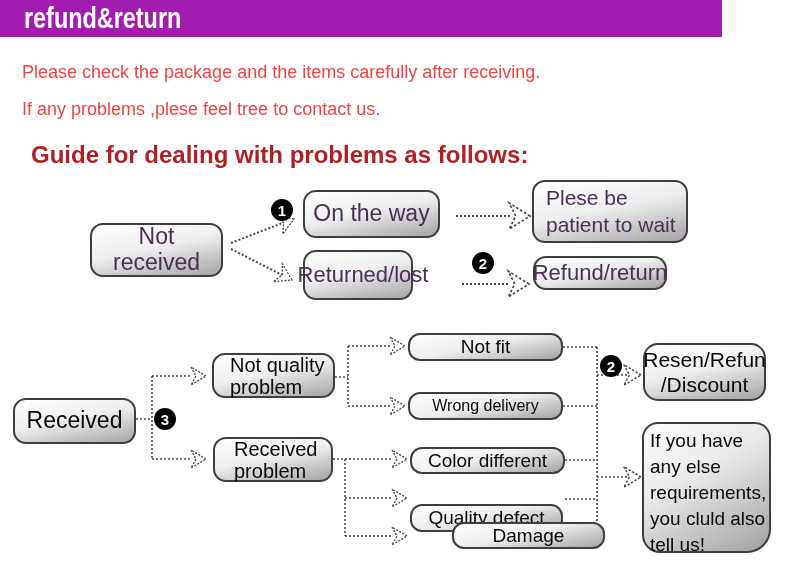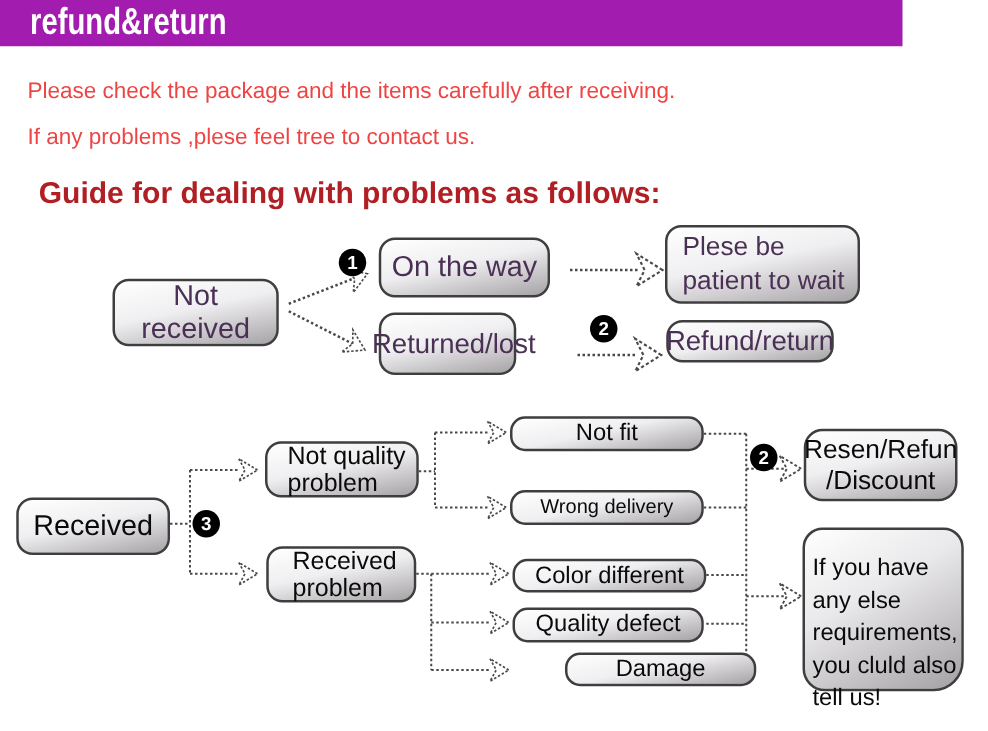--- a/index.html
+++ b/index.html
@@ -40,26 +40,26 @@
   .n-returned-lost{left:303px;top:250px;width:110px;height:50px;font-size:22px;padding-left:10px;}
   .n-patient{left:532px;top:180px;width:156px;height:63px;font-size:21px;padding-left:12px;line-height:1.26;}
   .n-refund-return{left:533px;top:256px;width:134px;height:34px;font-size:22px;}
   
   .n-received{left:13px;top:398px;width:123px;height:46px;font-size:23px;}
   .n-not-quality{left:212px;top:353px;width:123px;height:45px;font-size:20px;padding-left:16px;line-height:1.1;}
   .n-quality-problem{left:213px;top:437px;width:120px;height:45px;font-size:20px;padding-left:19px;line-height:1.1;}
   .n-not-fit{left:408px;top:333px;width:155px;height:28px;font-size:19px;border-radius:12px;text-align:center;}
   .n-wrong-delivery{left:408px;top:392px;width:155px;height:28px;font-size:16px;border-radius:12px;}
   .n-color-different{left:410px;top:447px;width:155px;height:27px;font-size:19px;border-radius:12px;}
-  .n-quality-defect{left:410px;top:486px;width:153px;height:28px;font-size:19px;border-radius:12px;}
+  .n-quality-defect{left:410px;top:504px;width:153px;height:28px;font-size:19px;border-radius:12px;}
   .n-damage{left:410px;top:522px;width:153px;height:27px;font-size:19px;border-radius:12px;margin-left:42px;}
   .n-resen{left:643px;top:343px;width:123px;height:58px;font-size:21px;line-height:1.2;border-radius:15px;}
   .n-if-you-have{
     left:642px;top:422px;width:129px;height:131px;font-size:19px;line-height:26px;
-    padding:18px 4px 0 6px;border-radius:16px 16px 24px 18px;align-items:flex-start;
+    padding:4px 4px 0 6px;border-radius:16px 16px 24px 18px;align-items:flex-start;
     background:linear-gradient(150deg,#ffffff 0%,#e9e8ea 40%,#a4a1a5 100%);
   }
   
   .badge{
     position:absolute;width:22px;height:22px;border-radius:50%;background:#000;
     color:#fff;font-size:15px;font-weight:bold;display:flex;align-items:center;
     justify-content:center;z-index:5;font-family:"Liberation Sans",sans-serif;
   }
   .b1{left:271px;top:199px;}
   .b2a{left:472px;top:252px;}

